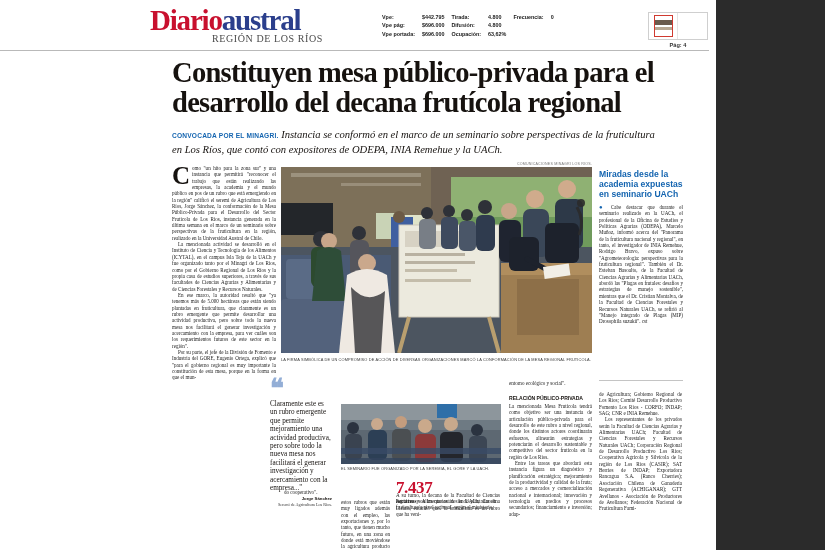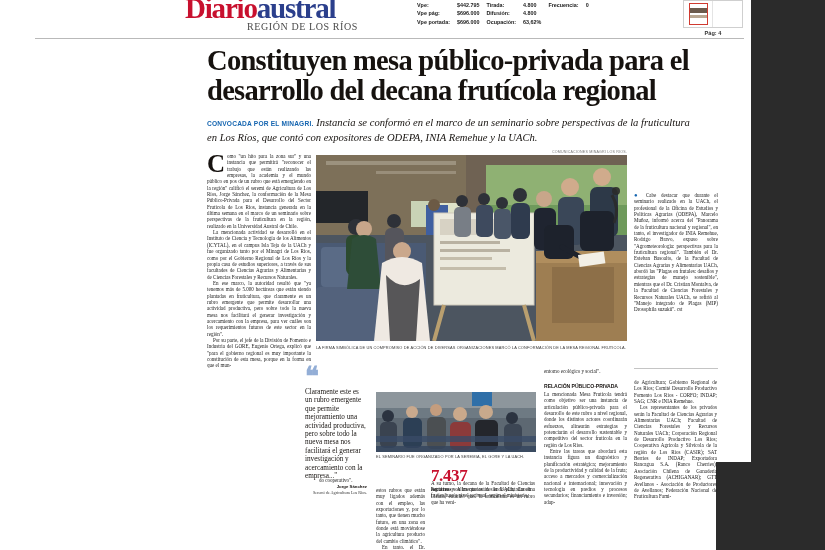--- a/index.html
+++ b/index.html
@@ -16,24 +16,23 @@
     background: #ffffff;
   }
   
   .dark-gutter {
     position: absolute; left: 716px; top: 0;
     width: 109px; height: 550px;
     background: #2b2b2b;
   }
   
   .sheet {
-    position: absolute; left: 0; top: 0;
+    position: absolute; left: 0; top: 12px;
     width: 716px; height: 462px;
     background: #ffffff;
-    margin-left: 35px;
   }
   
   .masthead {
     position: absolute; left: 150px; top: -4px;
     width: 175px; height: 30px;
   }
   .mast-word {
     font-family: "Liberation Serif", serif;
     font-weight: bold;
     font-size: 29px;
@@ -475,20 +474,21 @@
     <div class="col" id="col4">
       <p class="first">A su turno, la decana de la Facultad de Ciencias Agrarias y Alimentarias de la UACh, Carolina Lizana, enfatizó que "la fruticultura es un rubro que ha veni-</p>
     </div>
 
     <div class="col" id="col5">
       <div class="subhead">RELACIÓN PÚBLICO-PRIVADA</div>
       <p class="first">La mencionada Mesa Frutícola tendrá como objetivo ser una instancia de articulación público-privada para el desarrollo de este rubro a nivel regional, donde los distintos actores coordinarán esfuerzos, alinearán estrategias y potenciarán el desarrollo sustentable y competitivo del sector frutícola en la región de Los Ríos.</p>
       <p>Entre las tareas que abordará esta instancia figura un diagnóstico y planificación estratégica; mejoramiento de la productividad y calidad de la fruta; acceso a mercados y comercialización nacional e internacional; innovación y tecnología en predios y procesos secundarios; financiamiento e inversión; adap-</p>
     </div>
 
+    <div class="side-title">Miradas desde la academia expuestas en seminario UACh</div>
     <div class="side-body">
       <span class="side-bullet">●</span>
       <span>Cabe destacar que durante el seminario realizado en la UACh, el profesional de la Oficina de Estudios y Políticas Agrarias (ODEPA), Marcelo Muñoz, informó acerca del "Panorama de la fruticultura nacional y regional", en tanto, el investigador de INIA Remehue, Rodrigo Bravo, expuso sobre "Agrometeorología: perspectivas para la fruticultura regional". También el Dr. Esteban Basoalto, de la Facultad de Ciencias Agrarias y Alimentarias UACh, abordó las "Plagas en frutales: desafíos y estrategias de manejo sostenible", mientras que el Dr. Cristian Montalva, de la Facultad de Ciencias Forestales y Recursos Naturales UACh, se refirió al "Manejo integrado de Plagas (MIP) Drosophila suzukii".</span>
       <span>cst</span>
     </div>
     <div class="side-rule"></div>
 
     <div class="col" id="col6">
       <p class="first">de Agricultura; Gobierno Regional de Los Ríos; Comité Desarrollo Productivo Fomento Los Ríos - CORFO; INDAP; SAG; CNR e INIA Remehue.</p>
       <p>Los representantes de los privados serán la Facultad de Ciencias Agrarias y Alimentarias UACh; Facultad de Ciencias Forestales y Recursos Naturales UACh; Corporación Regional de Desarrollo Productivo Los Ríos; Cooperativa Agrícola y Silvícola de la región de Los Ríos (CASIR); SAT Berries de INDAP; Exportadora Rancagua S.A. (Ranco Cherries); Asociación Chilena de Ganadería Regenerativa (ACHIGANAR); GTT Avellanos - Asociación de Productores de Avellanos; Federación Nacional de Fruticultura Fami-</p>

